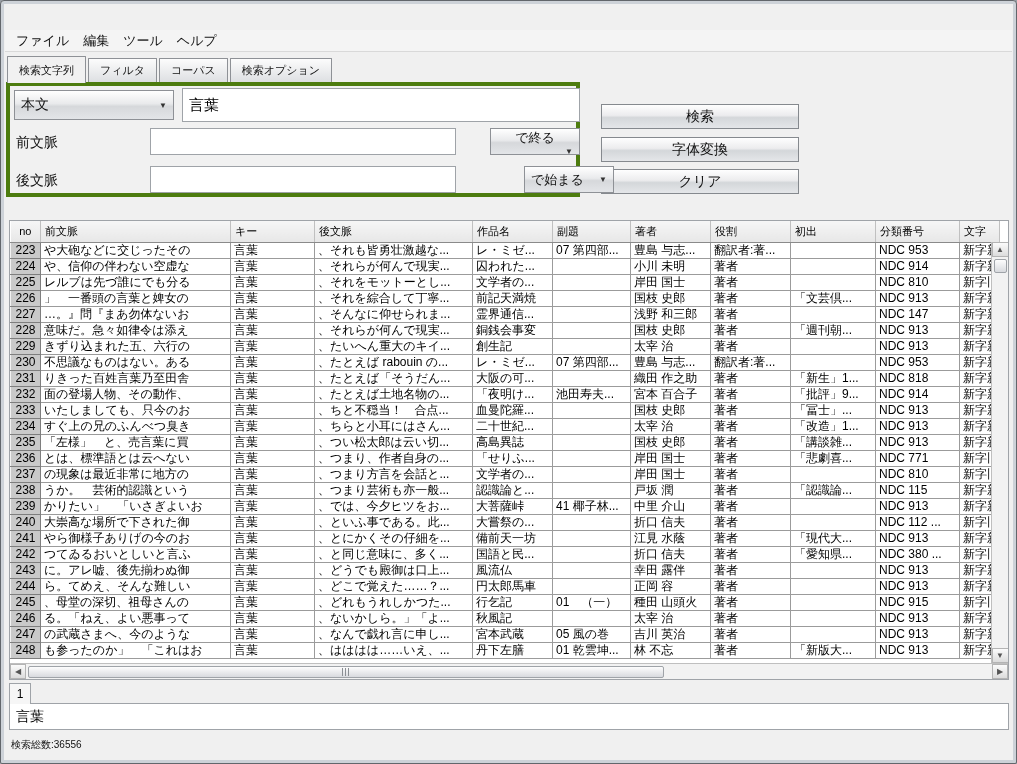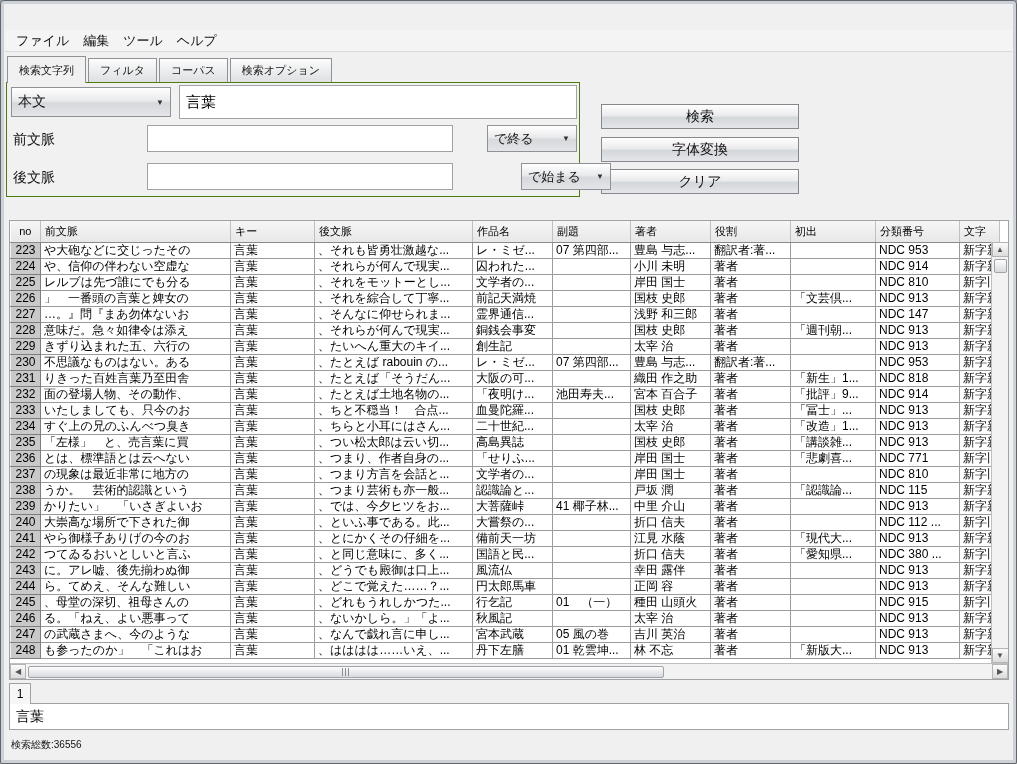--- a/index.html
+++ b/index.html
@@ -59,21 +59,21 @@
     font-size:11px; padding:4px 11px 5px;
     border:1px solid #8e9196; border-bottom:none;
     background:linear-gradient(#fcfcfc,#dcdee1);
     margin-right:2px; color:#111; border-radius:1px 1px 0 0;
   }
   .tab.active { background:#f1f1f1; padding-top:6px; position:relative; z-index:2; }
 
   
   .search-panel {
     position:absolute; left:5px; top:81px; width:574px; height:115px;
-    border:1px solid #4d7c0f; background:#f1f1f1; z-index:1;
+    border:4px solid #4d7c0f; background:#f1f1f1; z-index:1;
   }
   .combo, .dropdown {
     border:1px solid #8e9196;
     background:linear-gradient(#ffffff,#e9eaec 45%,#d6d8db 55%,#e3e5e8);
     display:flex; align-items:center; font-size:14px; color:#111;
     padding:0 6px; position:absolute;
   }
   .combo .arrow, .dropdown .arrow { margin-left:auto; font-size:8px; color:#333; }
   .target-combo { left:4px; top:4px; width:160px; height:30px; }
   .query-input {
@@ -82,21 +82,21 @@
     font-family:inherit;
   }
   .ctx-label { position:absolute; left:6px; font-size:14px; color:#111; }
   .pre-label { top:48px; } .post-label { top:86px; }
   .ctx-input {
     position:absolute; left:140px; width:306px; height:27px;
     border:1px solid #9fa3a8; background:#fff; font-size:14px; padding:2px 6px; font-family:inherit;
   }
   .pre-input { top:42px; } .post-input { top:80px; }
   .mode-dd { left:480px; width:90px; height:27px; font-size:13px; }
-  .pre-mode { top:42px; } .post-mode { top:80px;margin-left:34px; }
+  .pre-mode { top:42px;flex-direction:column; } .post-mode { top:80px;margin-left:34px; }
 
   .action-btn {
     position:absolute; left:600px; width:198px; height:25px;
     border:1px solid #85898e; border-radius:0;
     background:linear-gradient(#fefefe,#ececee 45%,#d4d7da 55%,#e4e6e9);
     font-size:14px; color:#111; display:flex; align-items:center; justify-content:center;
     font-family:inherit;
   }
   .btn-search { top:103px; } .btn-convert { top:136px; } .btn-clear { top:168px; }
 

